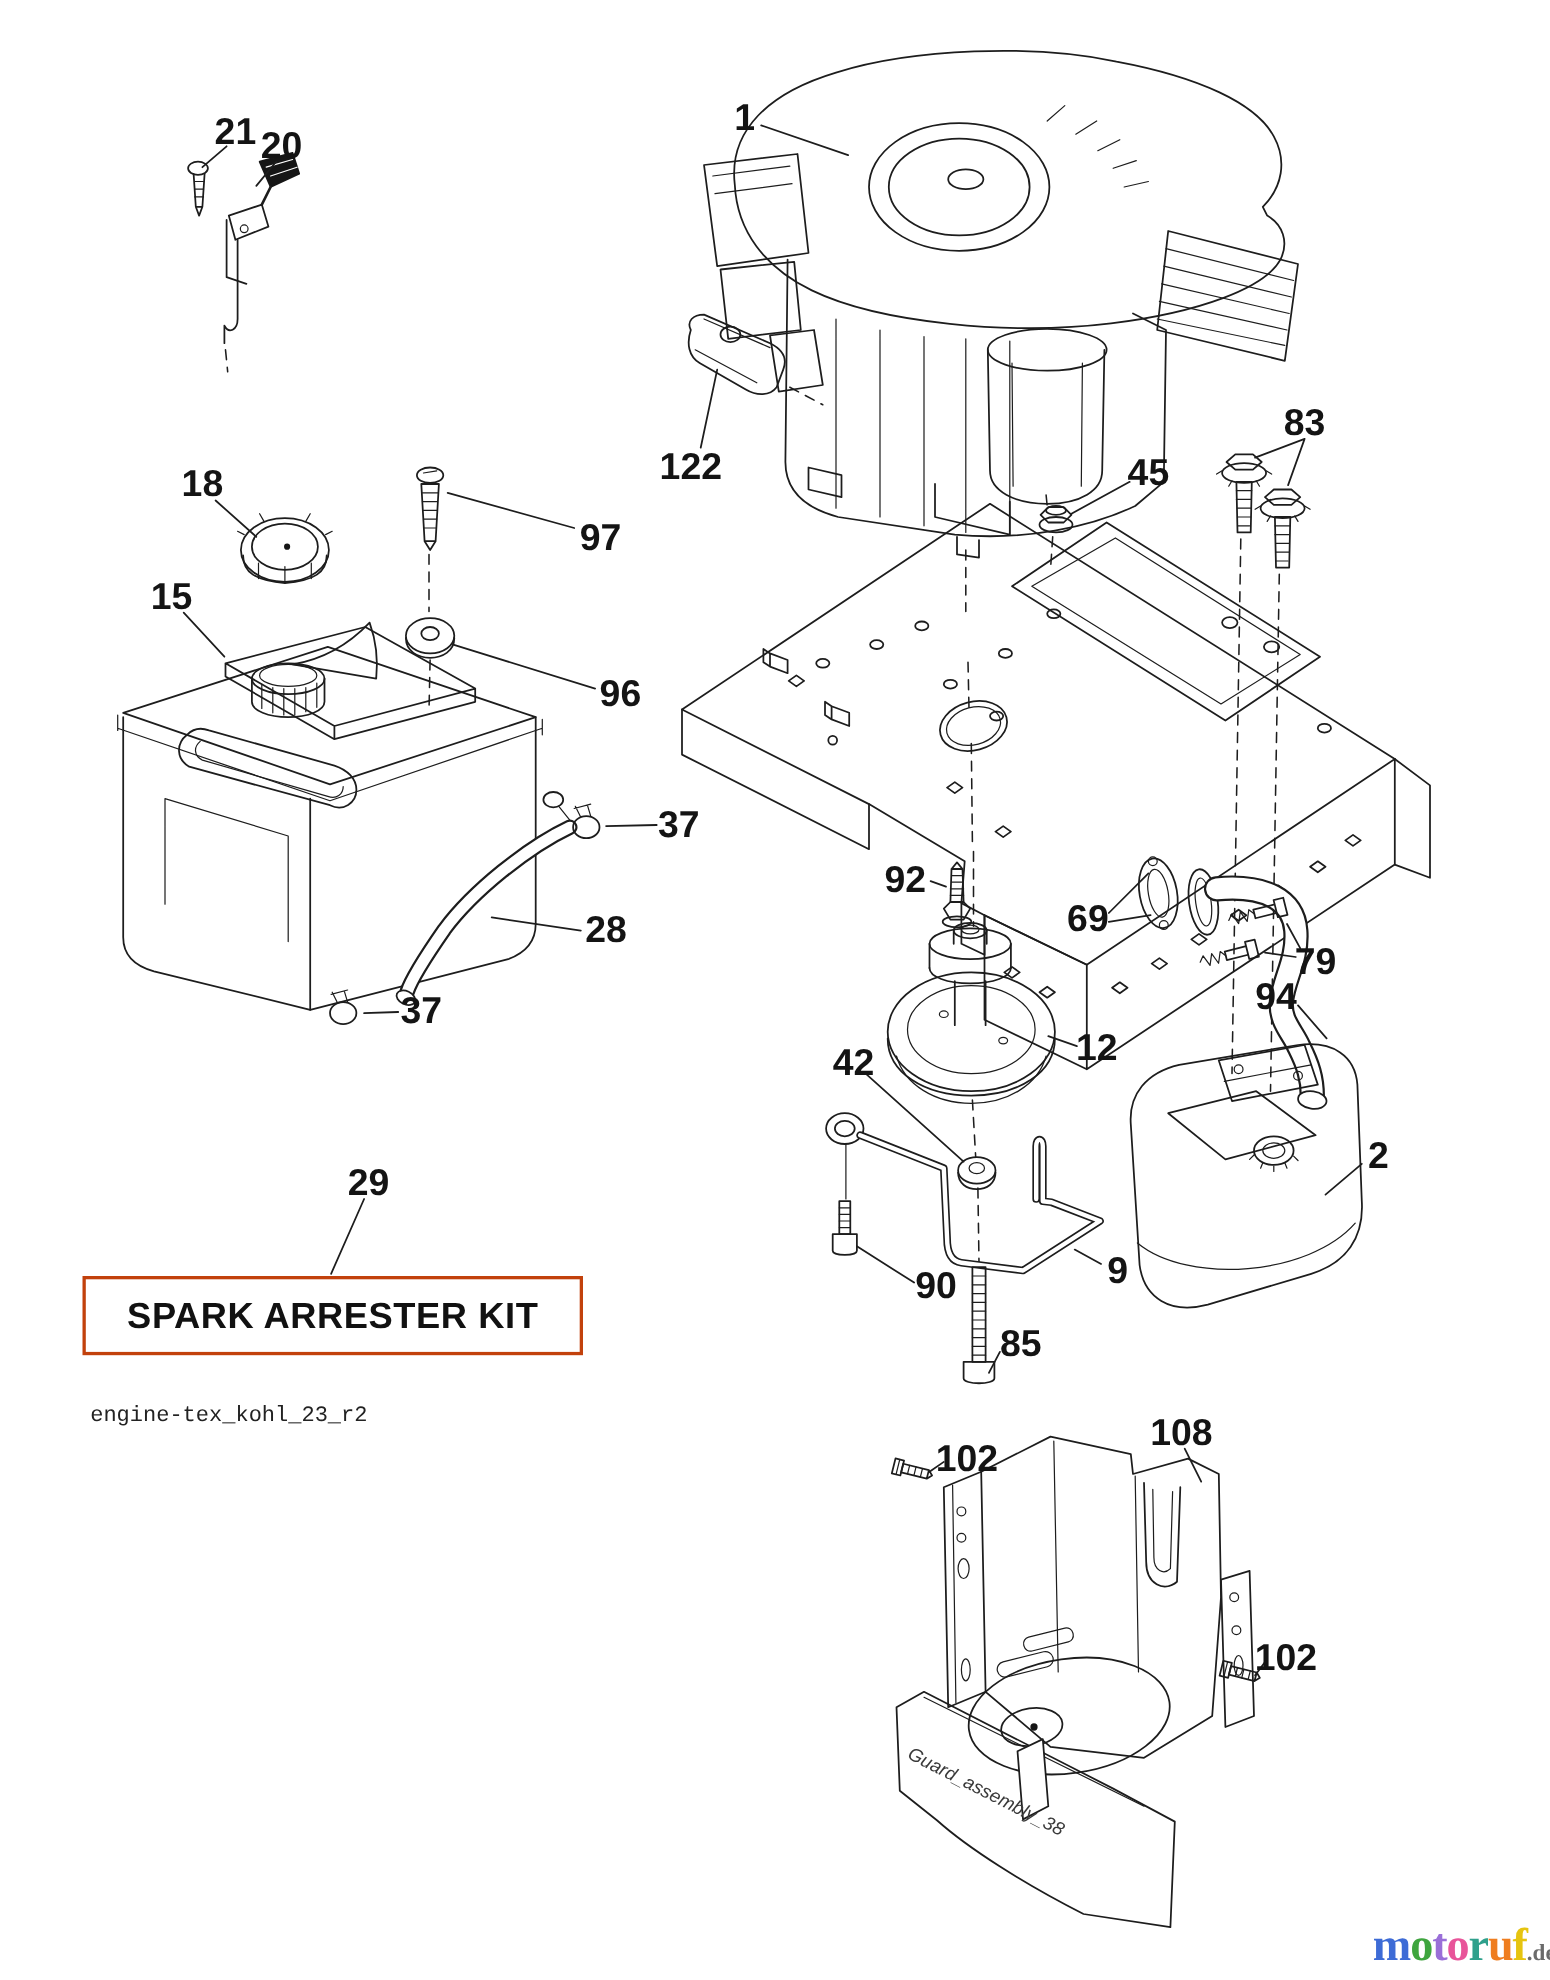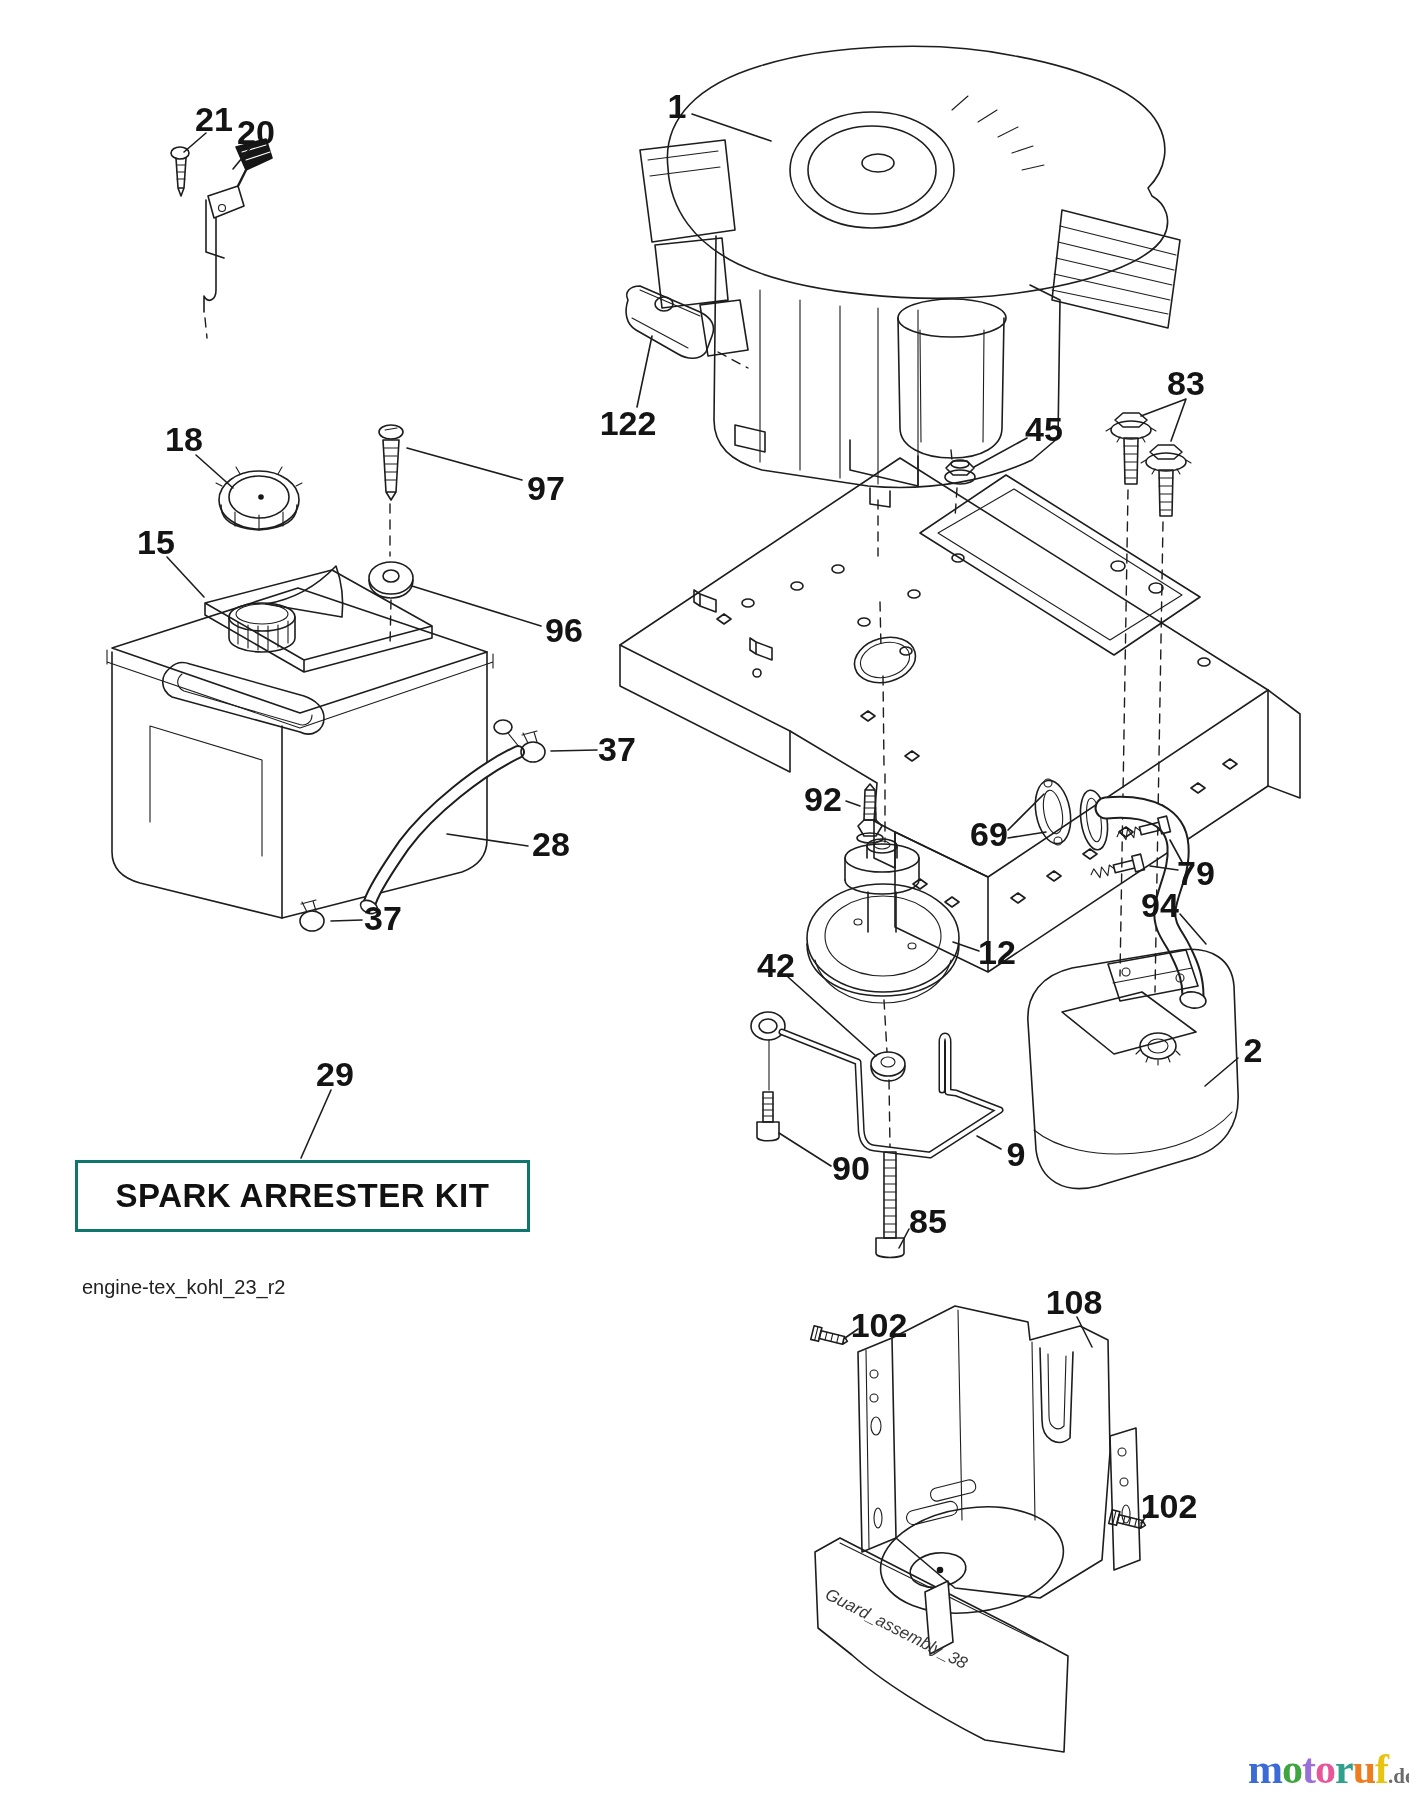--- a/index.html
+++ b/index.html
@@ -16,24 +16,24 @@
   svg .wire-in{stroke:#ffffff;stroke-width:4;}
   svg .tube-out{stroke-width:14;}
   svg .tube-in{stroke:#ffffff;stroke-width:10;}
   svg .pipe-out{stroke-width:23;}
   svg .pipe-in{stroke:#ffffff;stroke-width:19;}
   svg text{stroke:none;}
   svg .callout{font-family:"Liberation Sans",sans-serif;font-weight:bold;font-size:34px;
                fill:#141414;text-anchor:middle;}
   svg .watermark{font-family:"Liberation Sans",sans-serif;font-style:italic;font-size:17px;
                  fill:#3a3a3a;}
-  .spark-box{position:absolute;left:75px;top:1160px;width:455px;height:72px;border:3px solid #0f766e;
+  .spark-box{position:absolute;left:75px;top:1160px;width:455px;height:72px;border:3px solid #c2410c;
              display:flex;align-items:center;justify-content:center;font-weight:bold;font-size:33px;
              letter-spacing:.5px;color:#111;box-sizing:border-box;}
-  .code-text{position:absolute;left:82px;top:1276px;font-size:20px;color:#222;}
+  .code-text{position:absolute;left:82px;top:1276px;font-size:20px;color:#222;font-family:Liberation Mono, monospace;}
   .logo{position:absolute;left:1248px;top:1748px;font-family:"Liberation Serif",serif;
         font-weight:bold;font-size:42px;line-height:1;letter-spacing:-1px;}
   .logo .suffix{font-size:21px;letter-spacing:0;}
 </style>
 </head>
 <body>
 
 <div class="stage">
 <svg width="1409" height="1800" viewBox="0 0 1409 1800">
 

